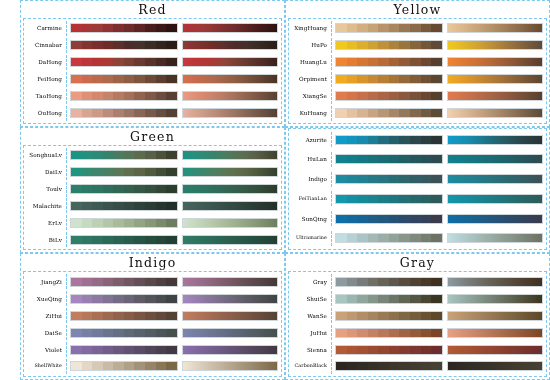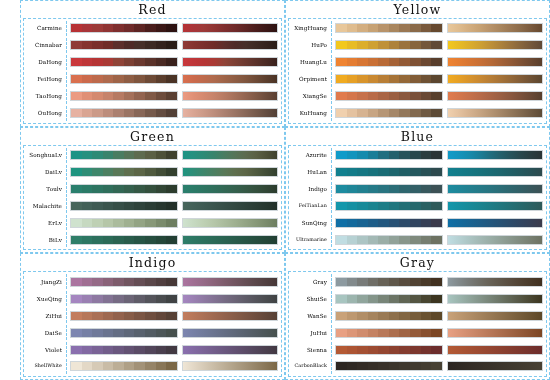--- a/index.html
+++ b/index.html
@@ -461,21 +461,20 @@
               <div class="swatch" style="background: rgb(34, 63, 51);"></div>
             </div>
             <div class="ramp smooth">
               <div class="smooth-fill" style="background: linear-gradient(to right, rgb(47, 126, 105) 0%, rgb(45, 119, 99) 11.11%, rgb(44, 112, 93) 22.22%, rgb(43, 106, 87) 33.33%, rgb(42, 99, 81) 44.44%, rgb(41, 92, 75) 55.56%, rgb(39, 85, 69) 66.67%, rgb(38, 78, 63) 77.78%, rgb(36, 71, 57) 88.89%, rgb(34, 63, 51) 100%);"></div>
             </div>
           </div>
         </div>
       </div>
     </div>
     <div class="panel">
-      <div class="panel-title">Blue</div>
       <div class="panel-body">
         <div class="row">
           <div class="row-label">Azurite</div>
           <div class="ramps">
             <div class="ramp stepped">
               <div class="swatch" style="background: rgb(16, 155, 201);"></div>
               <div class="swatch" style="background: rgb(19, 148, 189);"></div>
               <div class="swatch" style="background: rgb(22, 139, 173);"></div>
               <div class="swatch" style="background: rgb(26, 126, 152);"></div>
               <div class="swatch" style="background: rgb(31, 110, 128);"></div>

